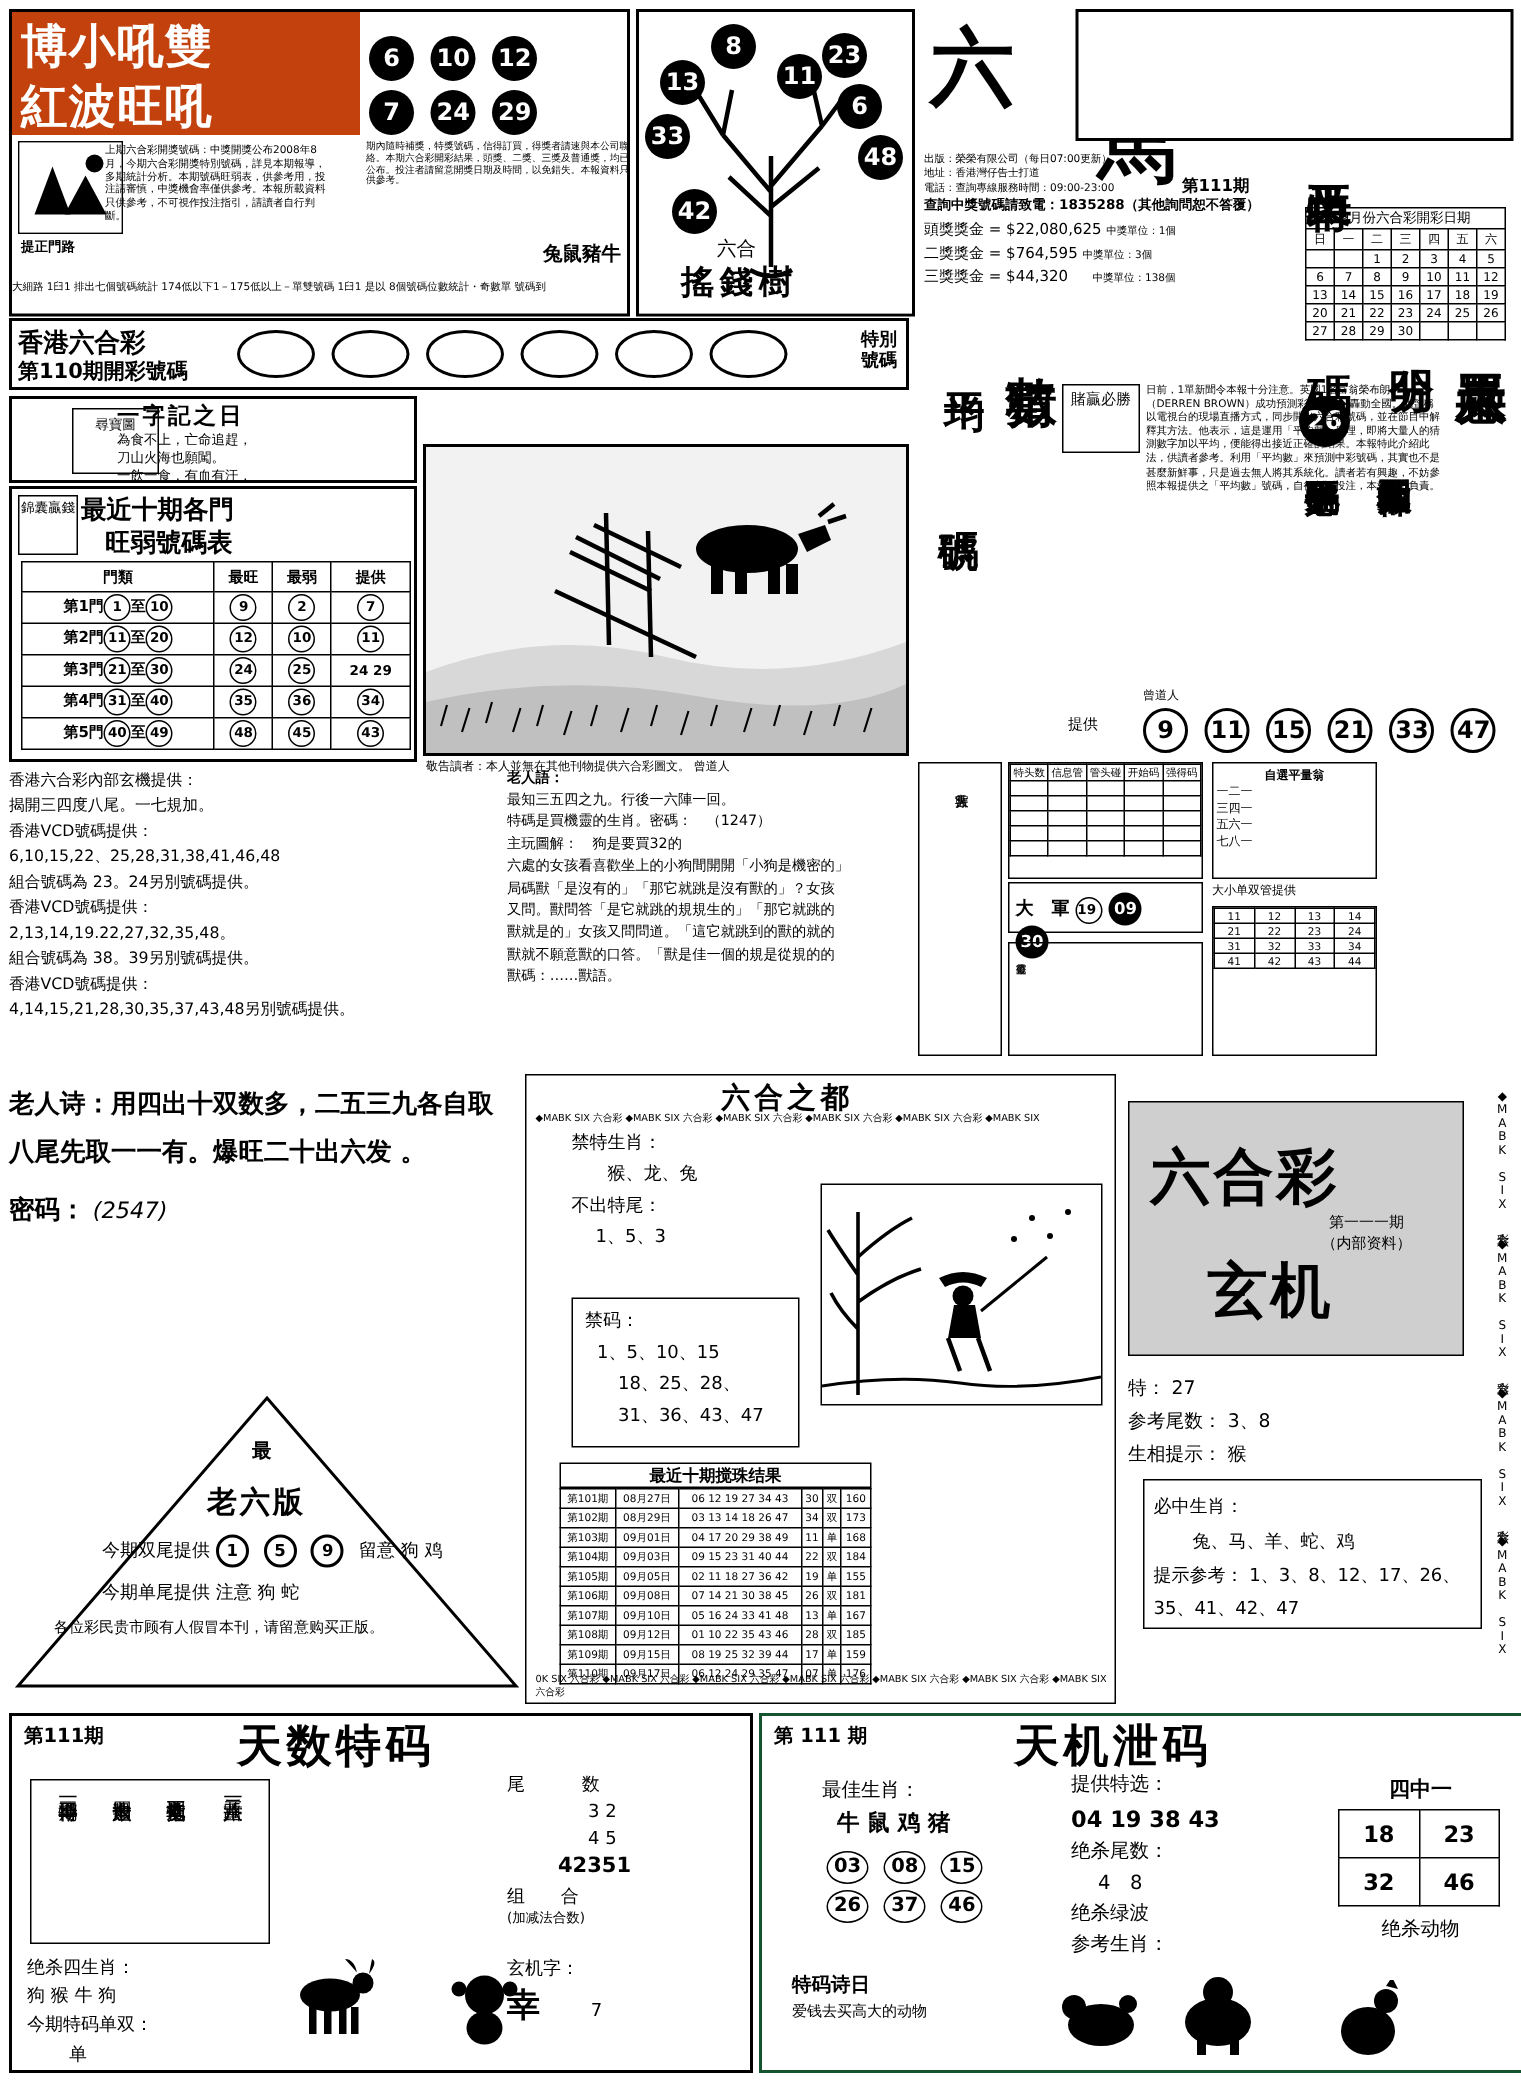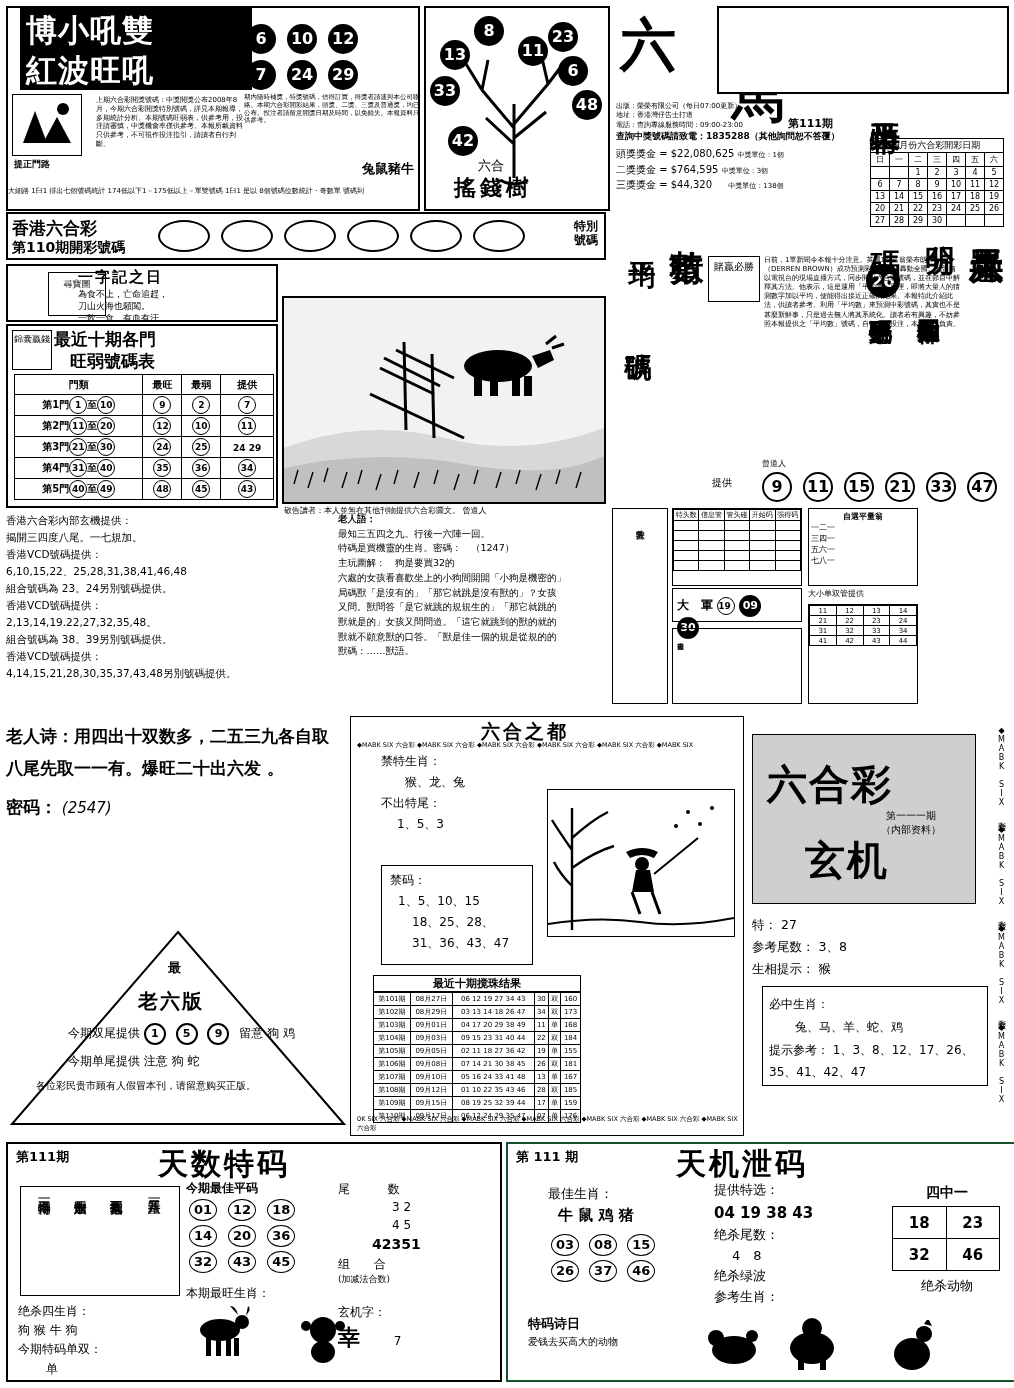--- a/index.html
+++ b/index.html
@@ -11,21 +11,21 @@
     color:#000;
     position:relative;
     overflow:hidden;
   }
   .pg { position:absolute; }
   .bx { position:absolute; border:2px solid #000; background:#fff; }
   .b { font-weight:bold; }
 
   
   #masthead { left:6px; top:6px; width:414px; height:205px; }
-  #mast-title { position:absolute; left:12px; top:0; width:232px; height:82px; background:#000000; color:#fff; }
+  #mast-title { position:absolute; left:0; top:0; width:232px; height:82px; background:#c2410c; color:#fff; }
   #mast-title .l1 { position:absolute; left:6px; top:2px; font-size:31px; font-weight:bold; letter-spacing:1px; }
   #mast-title .l2 { position:absolute; left:6px; top:42px; font-size:31px; font-weight:bold; letter-spacing:1px; }
   .ballrow { position:absolute; }
   .ball {
     display:inline-block; width:30px; height:30px; border-radius:50%;
     background:#000; color:#fff; text-align:center; line-height:30px;
     font-size:16px; font-weight:bold; margin-right:6px;
   }
   .ball.wt { background:#fff; color:#000; border:2px solid #000; line-height:26px; }
   #mast-sub { position:absolute; left:0; top:86px; width:230px; height:118px; font-size:7px; line-height:1.25; padding:2px; }
@@ -169,21 +169,21 @@
   </div>
   <div id="mast-img">
     <svg width="68" height="60" viewBox="0 0 68 60">
         <rect x="0" y="0" width="68" height="60" fill="#fff"></rect>
         <path d="M10 48 L22 16 L34 48 Z" fill="#000"></path>
         <path d="M30 48 L44 22 L58 48 Z" fill="#000"></path>
         <circle cx="50" cy="14" r="6" fill="#000"></circle>
       </svg>
   </div>
   <div style="position:absolute; left:6px; top:150px; font-size:9px; font-weight:bold;">提正門路</div>
-  <div id="mast-sub" style="left:86px; width:154px;">上期六合彩開獎號碼：中獎開獎公布2008年8月，今期六合彩開獎特別號碼，詳見本期報導，多期統計分析。本期號碼旺弱表，供參考用，投注請審慎，中獎機會率僅供參考。本報所載資料只供參考，不可視作投注指引，請讀者自行判斷。</div>
+  <div id="mast-sub" style="left:60px; width:154px;">上期六合彩開獎號碼：中獎開獎公布2008年8月，今期六合彩開獎特別號碼，詳見本期報導，多期統計分析。本期號碼旺弱表，供參考用，投注請審慎，中獎機會率僅供參考。本報所載資料只供參考，不可視作投注指引，請讀者自行判斷。</div>
   <div id="mast-right-text">期內隨時補獎，特獎號碼，信得訂買，得獎者請速與本公司聯絡。本期六合彩開彩結果，頭獎、二獎、三獎及普通獎，均已公布。投注者請留意開獎日期及時間，以免錯失。本報資料只供參考。</div>
   <div style="position:absolute; right:4px; top:152px; font-size:13px; font-weight:bold;">兔鼠豬牛</div>
   <div id="mast-foot">大細路 1臼1 排出七個號碼統計 174低以下1－175低以上－單雙號碼 1臼1 是以 8個號碼位數統計・奇數單 號碼到</div>
 </div>
 
 <div class="pg bx" id="hkband">
   <div class="lab">香港六合彩</div>
   <div class="lab2">第110期開彩號碼</div>
   <div class="eggs">
     <span class="egg"></span>
@@ -735,39 +735,20 @@
 
 <div class="pg" id="tian">
   <div class="hd">第111期</div>
   <div class="hdbig">天数特码</div>
   <div class="vblock">
     <div class="vcol" style="left:12px;">今期一三再博特</div>
     <div class="vcol" style="left:48px;">四六加数退十</div>
     <div class="vcol" style="left:84px;">五五七指复带四从</div>
     <div class="vcol" style="left:122px;">一二重路八开</div>
   </div>
-  <div class="mid">
-    <div class="lbl">今期最佳平码</div>
-    <div>
-      <span class="numcirc">01</span>
-      <span class="numcirc">12</span>
-      <span class="numcirc">18</span>
-    </div>
-    <div>
-      <span class="numcirc">14</span>
-      <span class="numcirc">20</span>
-      <span class="numcirc">36</span>
-    </div>
-    <div>
-      <span class="numcirc">32</span>
-      <span class="numcirc">43</span>
-      <span class="numcirc">45</span>
-    </div>
-    <div style="margin-top:10px; font-size:12px;">本期最旺生肖：</div>
-  </div>
   <div class="right">
     <div>
       <span>尾</span>
       <span style="margin-left:34px;">数</span>
     </div>
     <div style="margin-left:54px;">
       <span>3</span>
       <span>2</span><br>
       <span>4</span>
       <span>5</span>

